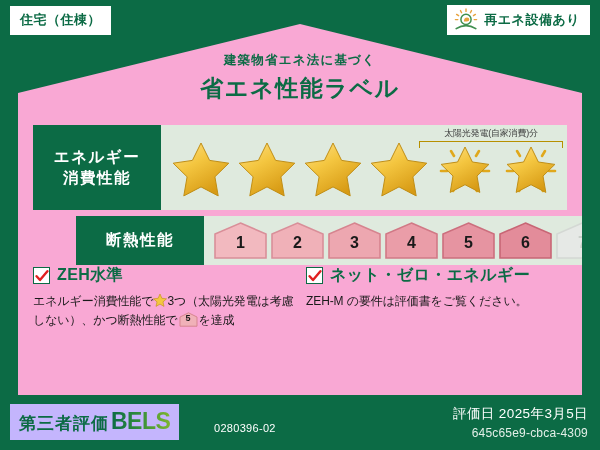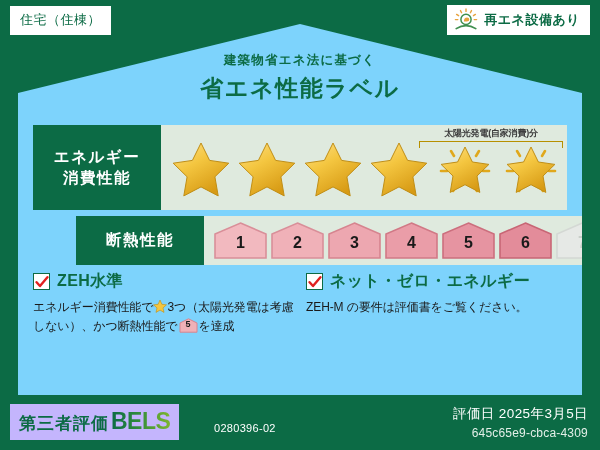--- a/index.html
+++ b/index.html
@@ -13,21 +13,21 @@
     width: 600px; height: 450px;
     background: #0c6b45;
     overflow: hidden;
   }
 
   
   .badge-housing {
     position: absolute; left: 10px; top: 6px;
     background: #ffffff;
     padding: 5px 10px 6px;
-    font-size: 13px; font-weight: normal;
+    font-size: 13px; font-weight: bold;
     color: #0c6b45;
     letter-spacing: 0.5px;
     z-index: 6;
   }
   .badge-renew {
     position: absolute; right: 10px; top: 5px;
     background: #ffffff;
     padding: 3px 10px 3px 6px;
     display: flex; align-items: center; gap: 5px;
     z-index: 6;
@@ -36,21 +36,21 @@
     font-size: 13px; font-weight: bold; color: #0c6b45;
     letter-spacing: 0.5px;
   }
   .sun-icon { width: 26px; height: 24px; display: block; }
 
   
   .panel {
     position: absolute;
     left: 18px; top: 24px;
     width: 564px; height: 371px;
-    background: #7dd3fc;
+    background: #f9a8d4;
     clip-path: polygon(0% 18.6%, 50% 0%, 100% 18.6%, 100% 100%, 0% 100%);
     z-index: 2;
   }
   .panel-inner {
     position: absolute; left: 0; top: 0;
     width: 564px; height: 371px;
   }
 
   
   .title-wrap {
@@ -101,21 +101,21 @@
 
   
   .solar-annot {
     position: absolute;
     right: 4px; top: 2px;
     width: 144px;
     text-align: center;
     pointer-events: none;
   }
   .solar-annot .cap {
-    font-size: 9px; color: #3d3d3d; font-weight: bold;
+    font-size: 9px; color: #3d3d3d; font-weight: normal;
     letter-spacing: -0.2px; white-space: nowrap;
   }
   .solar-bracket {
     margin-top: 1px;
     height: 7px;
     border: 1.5px solid #b79000;
     border-bottom: none;
   }
 
   
@@ -128,21 +128,21 @@
   .house-badge svg { position: absolute; left: 0; top: 0; width: 55px; height: 38px; }
   .house-badge .num {
     position: relative; z-index: 2;
     font-size: 16px; font-weight: bold; color: #1a1a1a;
     line-height: 1; padding-bottom: 9px;
   }
   .house-badge.off .num { color: #c9cfc9; }
 
   
   .checks {
-    position: absolute; left: 15px; top: 247px; width: 534px;
+    position: absolute; left: 15px; top: 241px; width: 534px;
     display: flex; gap: 12px;
   }
   .check-col { flex: 1 1 50%; }
   .check-head { display: flex; align-items: center; gap: 7px; }
   .checkbox {
     width: 17px; height: 17px;
     border: 1.4px solid #0c6b45;
     background: #fff;
     position: relative; flex: 0 0 17px;
   }

